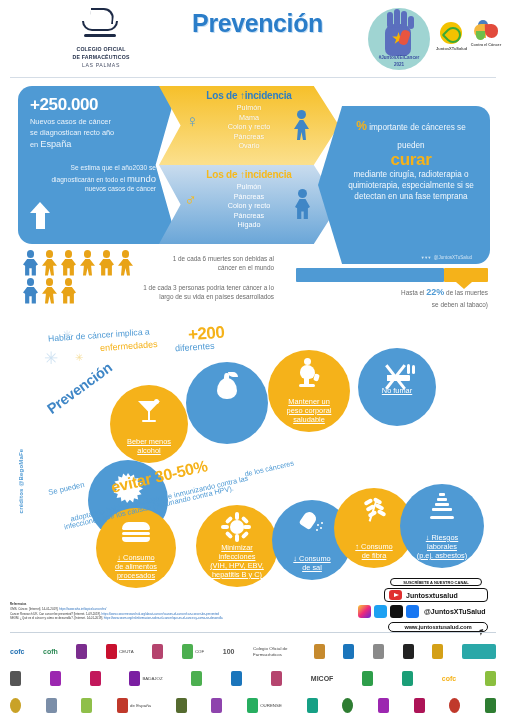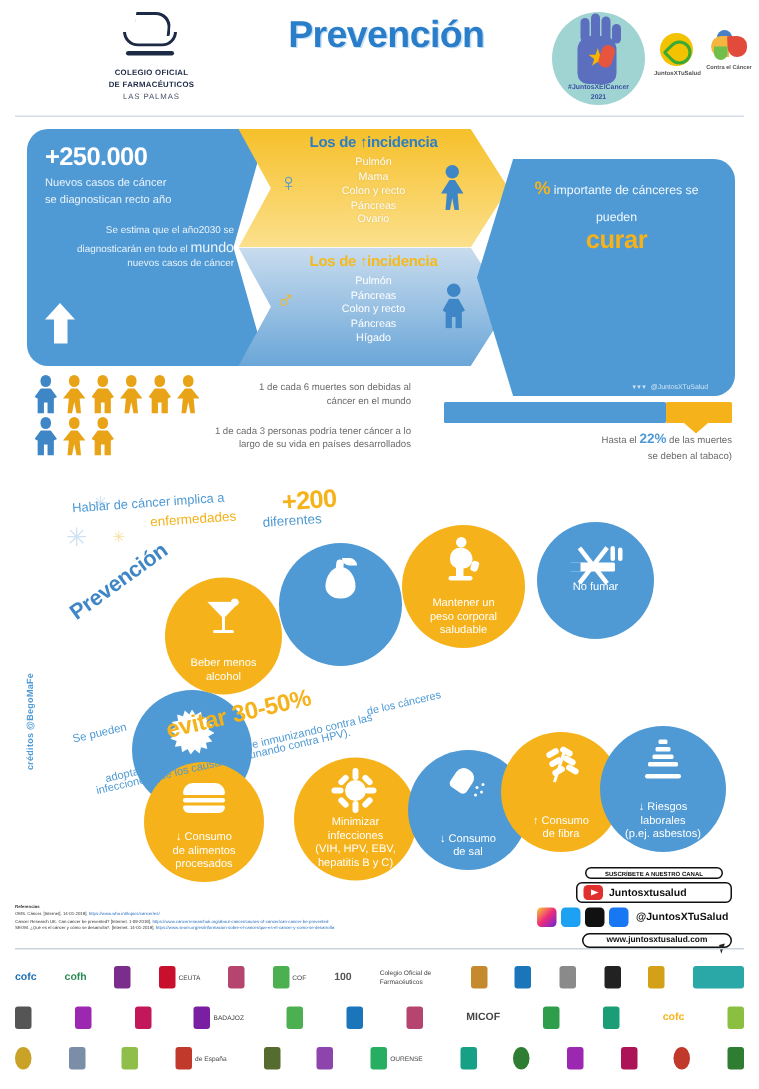--- a/index.html
+++ b/index.html
@@ -158,21 +158,21 @@
   .vd3 { left:75px; top:352px; font-size:10px; color:#f6dfa0; }
 
   
   .prevencion-label { position:absolute; left:44px; top:404px; font-size:14.5px; font-weight:bold;
      color:#3f86c6; transform:rotate(-36deg); transform-origin:left top; letter-spacing:-.2px; }
   .credits { position:absolute; left:-22px; top:478px; font-size:6px; font-weight:bold; color:#4f9ad4;
      transform:rotate(-90deg); transform-origin:center; width:86px; text-align:center; letter-spacing:.2px; }
 
   .circ { position:absolute; border-radius:50%; display:flex; flex-direction:column;
      align-items:center; justify-content:flex-end; text-align:center; color:#fff; }
-  .circ .lbl { font-size:7.4px; line-height:1.22; padding:0 4px 8px; }
+  .circ .lbl { font-size:7.4px; line-height:1.22; padding:0 4px 8px;text-decoration:underline; }
   .circ .ico { position:absolute; left:0; right:0; display:flex; justify-content:center; }
   .cblue { background:#4f9ad4; }
   .cgold { background:#f5b21a; }
 
   
   .ic-sun { width:30px;height:30px;background:#fff;
     clip-path:polygon(50% 0,58% 12%,70% 5%,72% 19%,86% 17%,82% 30%,96% 34%,86% 44%,100% 52%,86% 60%,95% 71%,81% 74%,84% 88%,70% 84%,67% 98%,56% 89%,47% 100%,40% 88%,28% 95%,26% 81%,12% 83%,16% 70%,2% 65%,13% 55%,0 46%,14% 39%,5% 28%,19% 25%,17% 11%,30% 15%,34% 2%,44% 11%); }
   .ic-cocktail { width:26px;height:26px; position:relative; }
   .ic-cocktail .glass { position:absolute; left:2px; top:2px; width:22px; height:11px;
      background:#fff; clip-path:polygon(0 0,100% 0,52% 100%,48% 100%); }
@@ -324,20 +324,21 @@
     <div class="hr-top"></div>
   </div>
 
   <div class="band">
 
     <div class="panel-left">
       <div class="big">+250.000</div>
       <div class="sub">
         <div>Nuevos casos de cáncer</div>
         <div>se diagnostican recto año</div>
+        <div><span>en </span><span class="esp">España</span></div>
       </div>
       <div class="mid">
         <div>Se estima que el año2030 se</div>
         <div><span>diagnosticarán en todo el </span><span class="mundo">mundo</span></div>
       </div>
       <div class="foot">nuevos casos de cáncer</div>
       <div class="arrow-up">
           <div class="hd"></div>
           <div class="sh"></div>
         </div>
@@ -372,20 +373,21 @@
         </div>
       <div class="fig fig-m">
           <div class="hd"></div>
           <div class="bd"></div>
         </div>
     </div>
 
     <div class="panel-right">
       <div><span class="pct">%</span><span class="t1"> importante de cánceres se pueden</span></div>
       <div class="curar">curar</div>
+      <div class="t2">mediante cirugía, radioterapia o quimioterapia, especialmente si se detectan en una fase temprana</div>
       <div class="handle"><span class="sm">▾▾▾ </span><span>@JuntosXTuSalud</span></div>
     </div>
   </div>
 
   <div class="people">
     <div class="prow r1">
       <div class="pfig male blue">
           <div class="h"></div>
           <div class="b"></div>
         </div>

